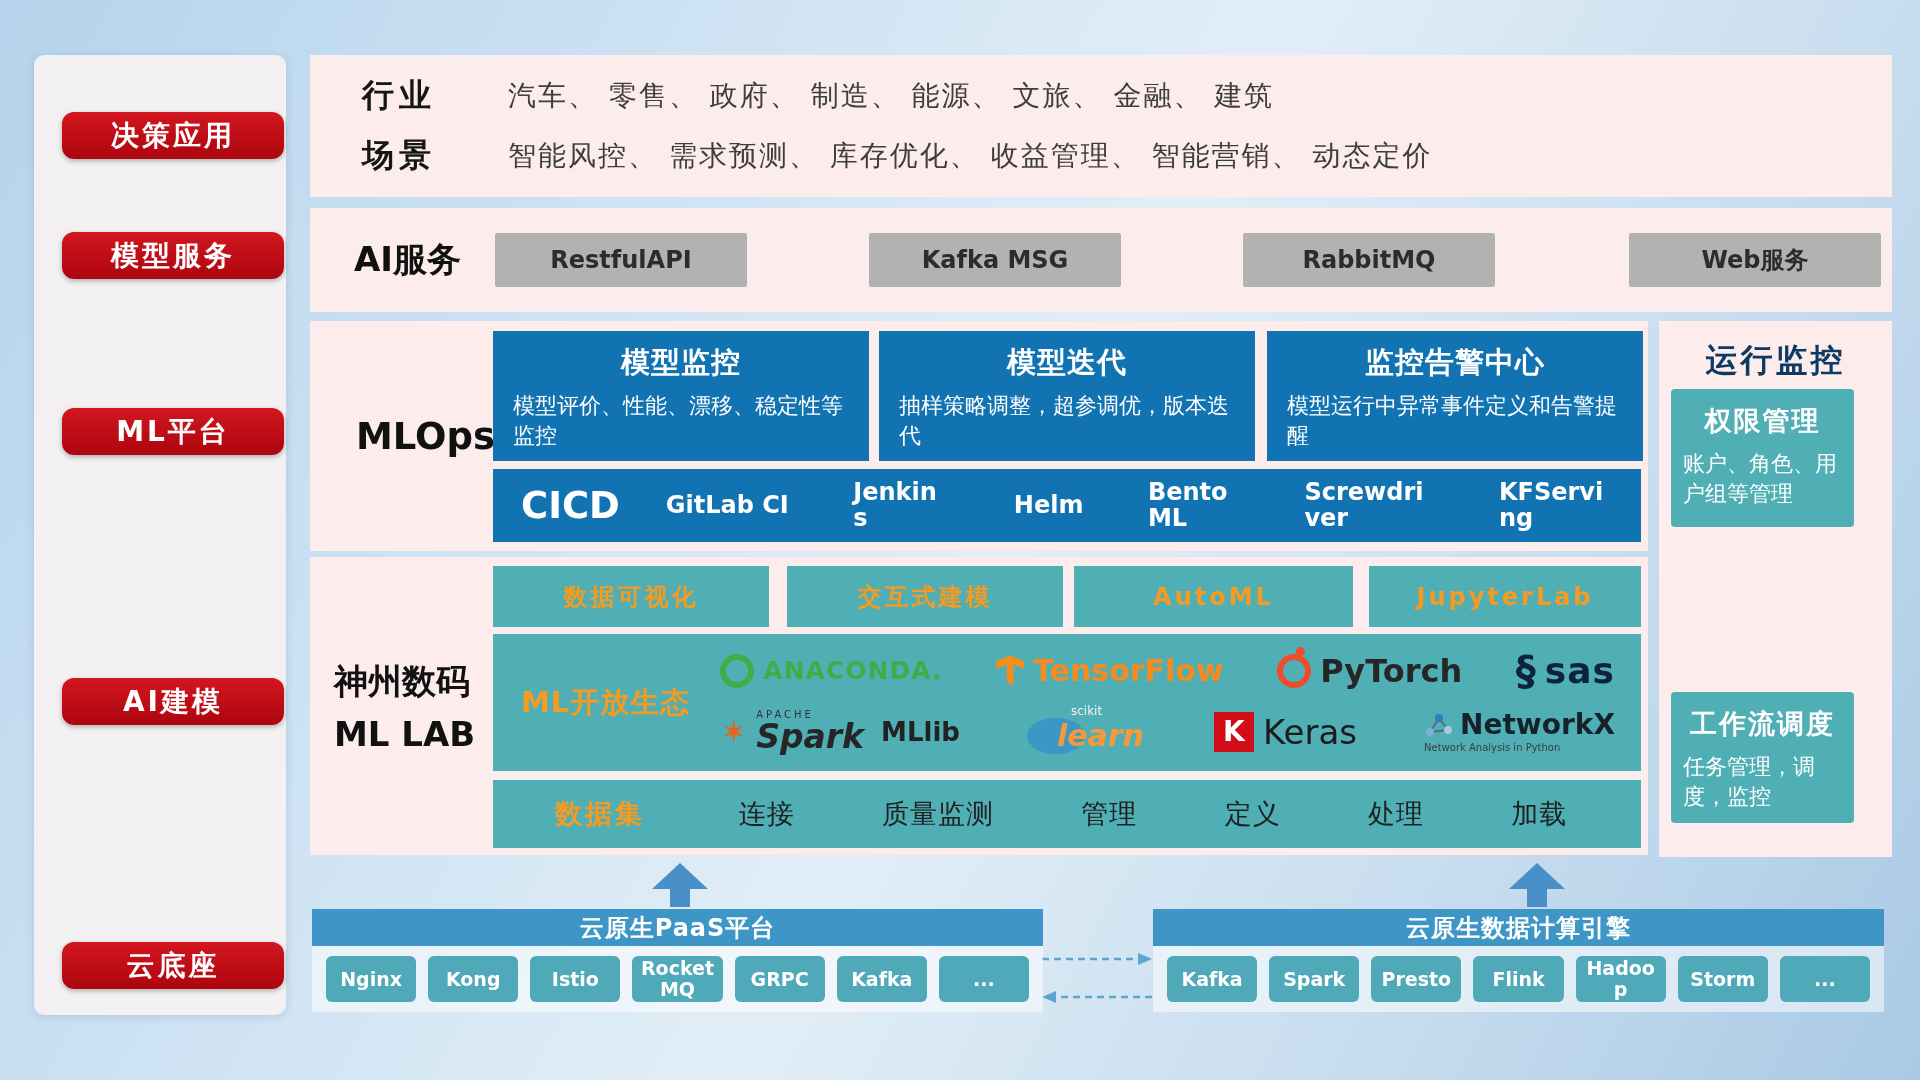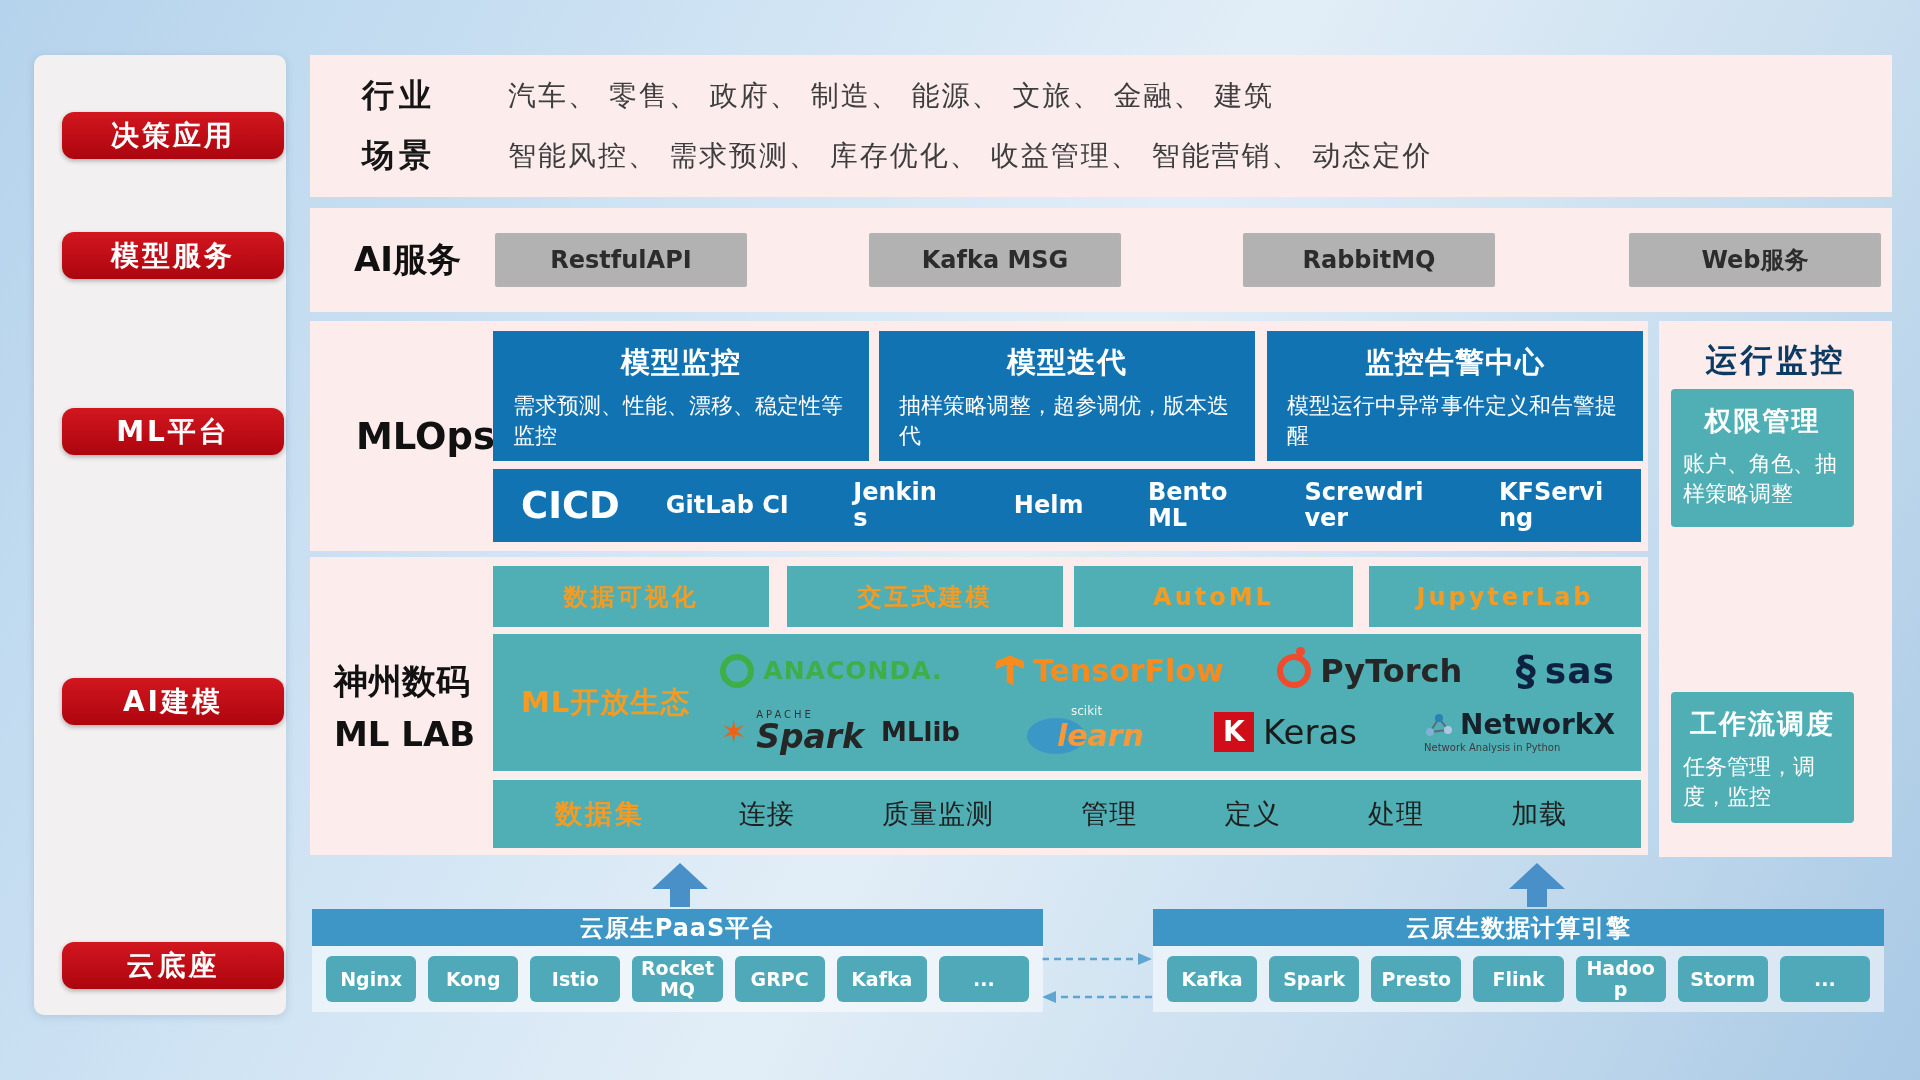--- a/index.html
+++ b/index.html
@@ -139,21 +139,21 @@
     <div class="service-btn" style="left:185px">RestfulAPI</div>
     <div class="service-btn" style="left:559px">Kafka MSG</div>
     <div class="service-btn" style="left:933px">RabbitMQ</div>
     <div class="service-btn" style="left:1319px">Web服务</div>
   </section>
 
   <section class="panel mlops-panel">
     <span class="mlops-label">MLOps</span>
     <div class="blue-card" style="left:183px">
       <div class="card-title">模型监控</div>
-      <div class="card-desc">需求预测、性能、漂移、稳定性等监控</div>
+      <div class="card-desc">模型评价、性能、漂移、稳定性等监控</div>
     </div>
     <div class="blue-card" style="left:569px">
       <div class="card-title">模型迭代</div>
       <div class="card-desc">抽样策略调整，超参调优，版本迭代</div>
     </div>
     <div class="blue-card" style="left:957px">
       <div class="card-title">监控告警中心</div>
       <div class="card-desc">模型运行中异常事件定义和告警提醒</div>
     </div>
     <div class="cicd-bar">
@@ -246,21 +246,21 @@
         <span>处理</span>
         <span>加载</span>
       </div>
     </div>
   </section>
 
   <section class="panel monitor-panel">
     <div class="monitor-title">运行监控</div>
     <div class="monitor-card" style="top:68px;height:138px">
       <div class="mc-title">权限管理</div>
-      <div class="mc-desc">账户、角色、抽样策略调整</div>
+      <div class="mc-desc">账户、角色、用户组等管理</div>
     </div>
     <div class="monitor-card" style="top:371px;height:131px">
       <div class="mc-title">工作流调度</div>
       <div class="mc-desc">任务管理，调度，监控</div>
     </div>
   </section>
 
   <div class="up-arrow" style="left:652px">
     <div class="head"></div>
       <div class="stem"></div>

